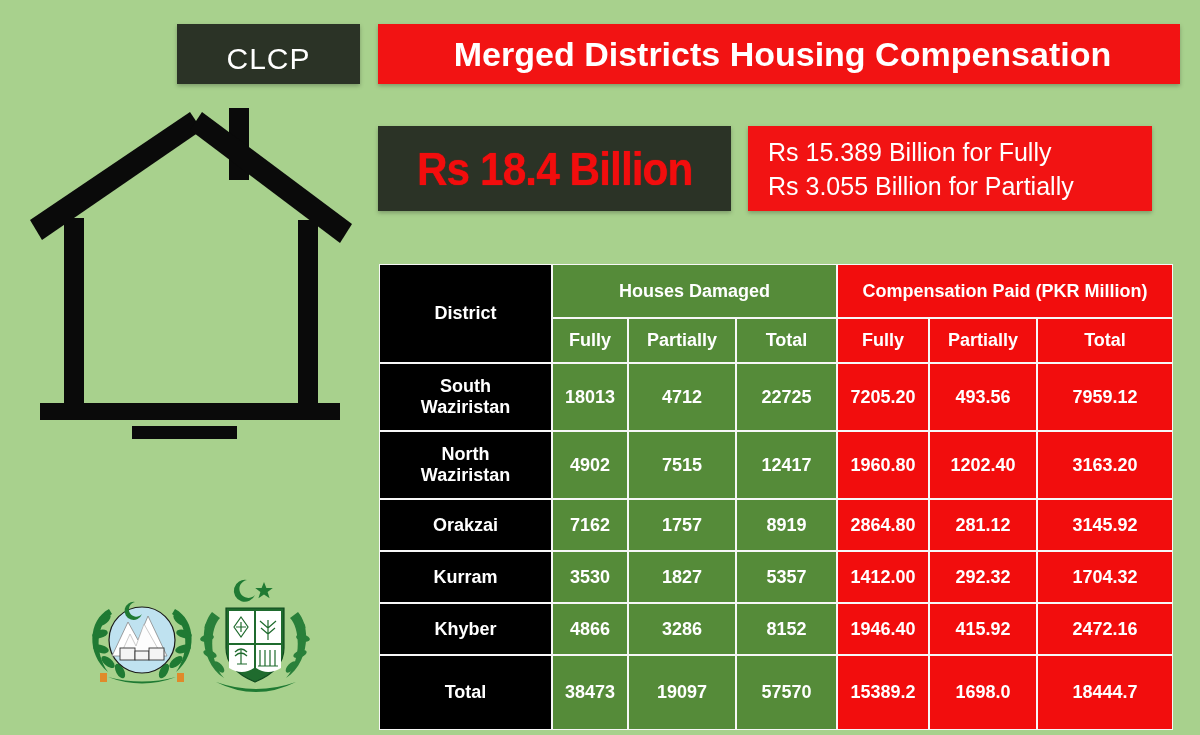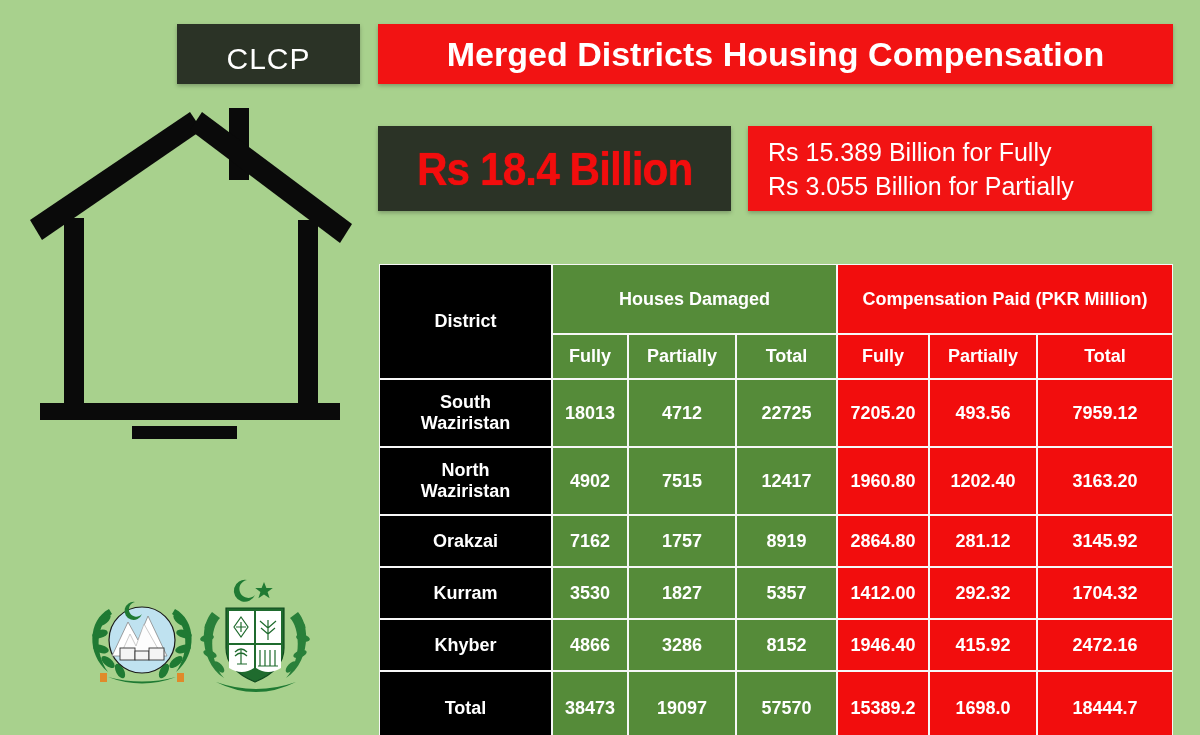--- a/index.html
+++ b/index.html
@@ -22,20 +22,21 @@
   .hdr-badge span{
     color:#ffffff;font-size:30px;letter-spacing:1px;font-weight:400;
     font-family:"Liberation Sans", sans-serif;
     margin-top:9px;
   }
   .hdr-title{
     position:absolute;left:378px;top:24px;width:795px;height:60px;
     background:#f21313;
     display:flex;align-items:center;justify-content:center;
     box-shadow:0 2px 4px rgba(0,0,0,.25);
+    padding-left:7px;
   }
   .hdr-title span{
     color:#ffffff;font-size:34px;font-weight:700;letter-spacing:0px;
     white-space:nowrap;
   }
 
   
   .amount-box{
     position:absolute;left:378px;top:126px;width:353px;height:85px;
     background:#2b3326;
@@ -78,21 +79,21 @@
     vertical-align:middle;
     font-weight:700;
     color:#ffffff;
     font-size:18px;
     box-sizing:border-box;
   }
   .c-dist{background:#000000;color:#f21313;text-align:left;padding:0 0 0 14px;
           border:1px solid #5a5a5a;}
   .c-green{background:#558b39;}
   .c-red{background:#f20d0d;}
-  .grp-head{font-size:19px;height:70px;}
+  .grp-head{font-size:19px;height:54px;}
   .sub-head{font-size:19px;height:45px;margin-top:20px;}
   .dist-head{font-size:19px;}
   .row-cell{font-size:19px;}
   .r-tall{height:68px;}
   .r-std{height:52px;margin-left:24px;}
   .r-total{height:75px;}
   .dname{display:block;line-height:1.15;}
   .spell{ text-decoration-style: wavy;
           text-decoration-color:#f21313; text-decoration-thickness:1px; }
   .dist-head-cell{vertical-align:top;padding-top:8px;}

